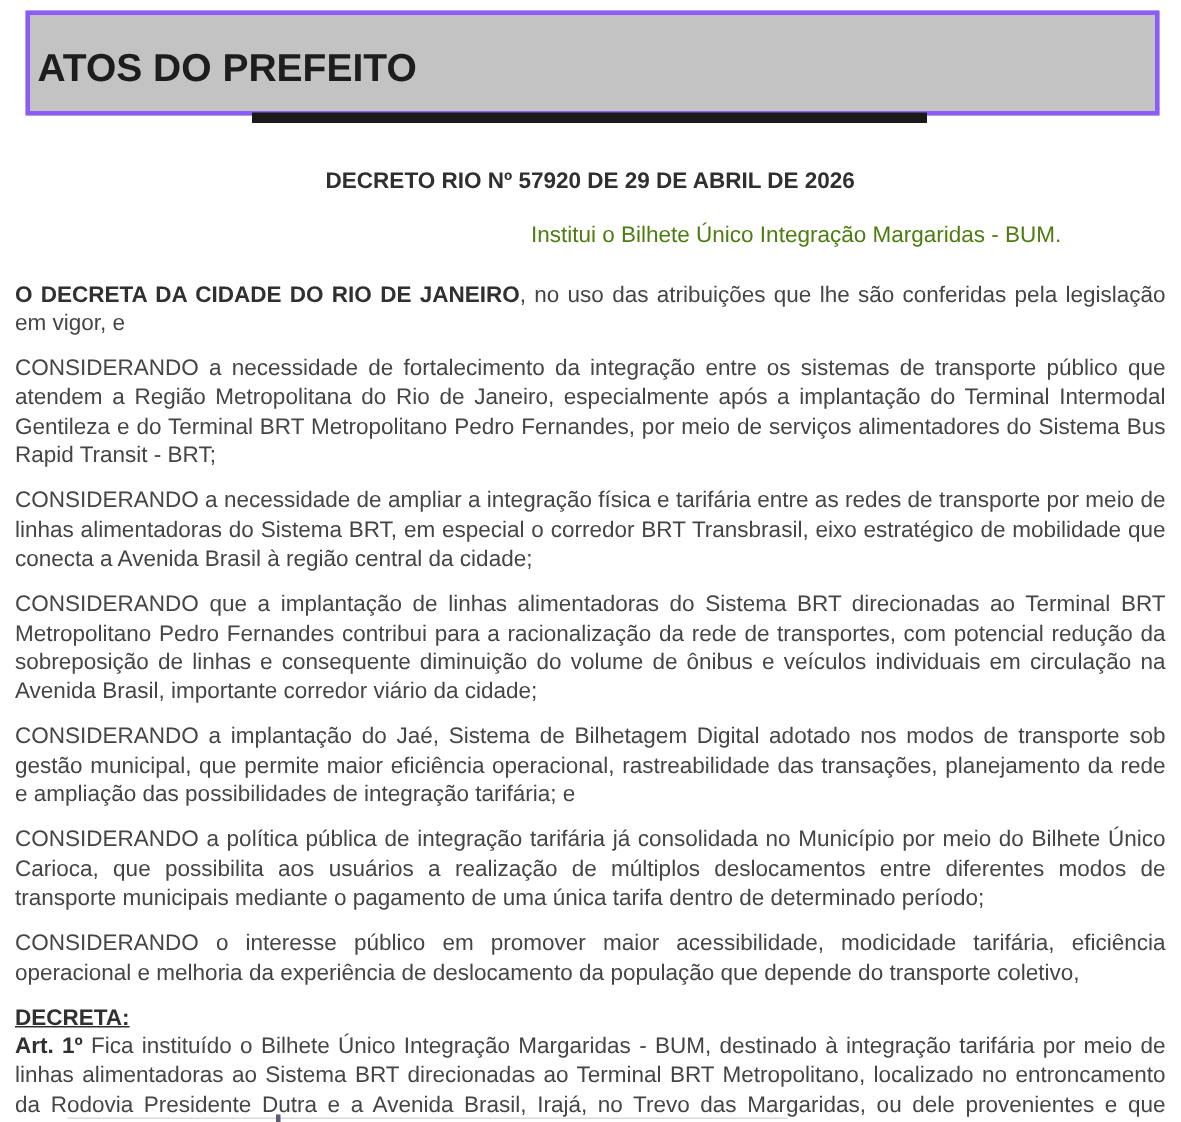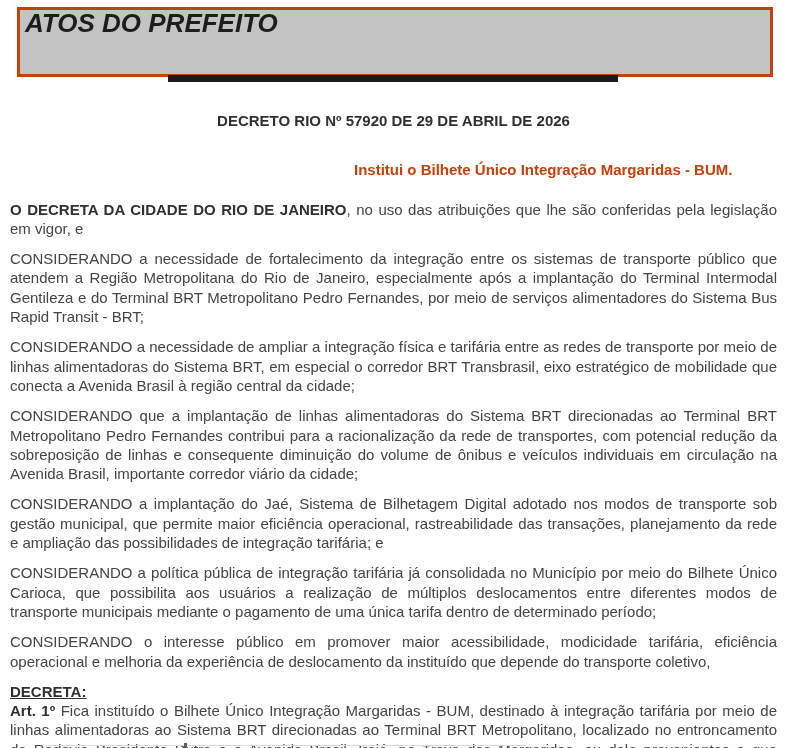--- a/index.html
+++ b/index.html
@@ -14,26 +14,25 @@
     font-size: 15px;
     line-height: 19.3px;
     color: #454545;
   }
   
   .header-box {
     position: absolute;
     left: 17px; top: 7px;
     width: 756px; height: 70px;
     background: #c3c3c3;
-    border: 3px solid #c2410c;
+    border: 3px solid #8b5cf6;
     display: flex;
-    align-items: flex-start;
+    align-items: flex-end;
     padding-left: 5px;
     padding-bottom: 16px;
-    font-style: italic;
   }
   .header-title {
     font-size: 26px;
     font-weight: bold;
     line-height: 1;
     color: #1d1d1d;
     white-space: nowrap;
   }
   .header-rule {
     position: absolute;
@@ -46,24 +45,24 @@
     position: absolute;
     left: 10px; top: 111px;
     width: 767px;
   }
   .decree-title {
     text-align: center;
     font-weight: bold;
     color: #303030;
   }
   .decree-summary {
-    margin-top: 30px;
+    margin-top: 17px;
     margin-left: 344px;
-    font-weight: bold;
-    color: #c2410c;
+    font-weight: normal;
+    color: #4d7c0f;
   }
   .preamble {
     margin-top: 20px;
     text-align: justify;
   }
   .para {
     margin-top: 11px;
     text-align: justify;
   }
   .lead-bold {
@@ -115,21 +114,21 @@
     <p class="para">CONSIDERANDO a necessidade de fortalecimento da integração entre os sistemas de transporte público que atendem a Região Metropolitana do Rio de Janeiro, especialmente após a implantação do Terminal Intermodal Gentileza e do Terminal BRT Metropolitano Pedro Fernandes, por meio de serviços alimentadores do Sistema Bus Rapid Transit - BRT;</p>
 
     <p class="para">CONSIDERANDO a necessidade de ampliar a integração física e tarifária entre as redes de transporte por meio de linhas alimentadoras do Sistema BRT, em especial o corredor BRT Transbrasil, eixo estratégico de mobilidade que conecta a Avenida Brasil à região central da cidade;</p>
 
     <p class="para">CONSIDERANDO que a implantação de linhas alimentadoras do Sistema BRT direcionadas ao Terminal BRT Metropolitano Pedro Fernandes contribui para a racionalização da rede de transportes, com potencial redução da sobreposição de linhas e consequente diminuição do volume de ônibus e veículos individuais em circulação na Avenida Brasil, importante corredor viário da cidade;</p>
 
     <p class="para">CONSIDERANDO a implantação do Jaé, Sistema de Bilhetagem Digital adotado nos modos de transporte sob gestão municipal, que permite maior eficiência operacional, rastreabilidade das transações, planejamento da rede e ampliação das possibilidades de integração tarifária; e</p>
 
     <p class="para">CONSIDERANDO a política pública de integração tarifária já consolidada no Município por meio do Bilhete Único Carioca, que possibilita aos usuários a realização de múltiplos deslocamentos entre diferentes modos de transporte municipais mediante o pagamento de uma única tarifa dentro de determinado período;</p>
 
-    <p class="para">CONSIDERANDO o interesse público em promover maior acessibilidade, modicidade tarifária, eficiência operacional e melhoria da experiência de deslocamento da instituído que depende do transporte coletivo,</p>
+    <p class="para">CONSIDERANDO o interesse público em promover maior acessibilidade, modicidade tarifária, eficiência operacional e melhoria da experiência de deslocamento da população que depende do transporte coletivo,</p>
 
     <div class="decreta">DECRETA:</div>
 
     <p class="article"><span class="lead-bold">Art. 1º</span><span> Fica instituído o Bilhete Único Integração Margaridas - BUM, destinado à integração tarifária por meio de linhas alimentadoras ao Sistema BRT direcionadas ao Terminal BRT Metropolitano, localizado no entroncamento da Rodovia Presidente Dutra e a Avenida Brasil, Irajá, no Trevo das Margaridas, ou dele provenientes e que atendam a outros municípios.</span></p>
 
   </div>
 
   <div class="bottom-artifact-line"></div>
   <div class="bottom-artifact-tick"></div>
 

